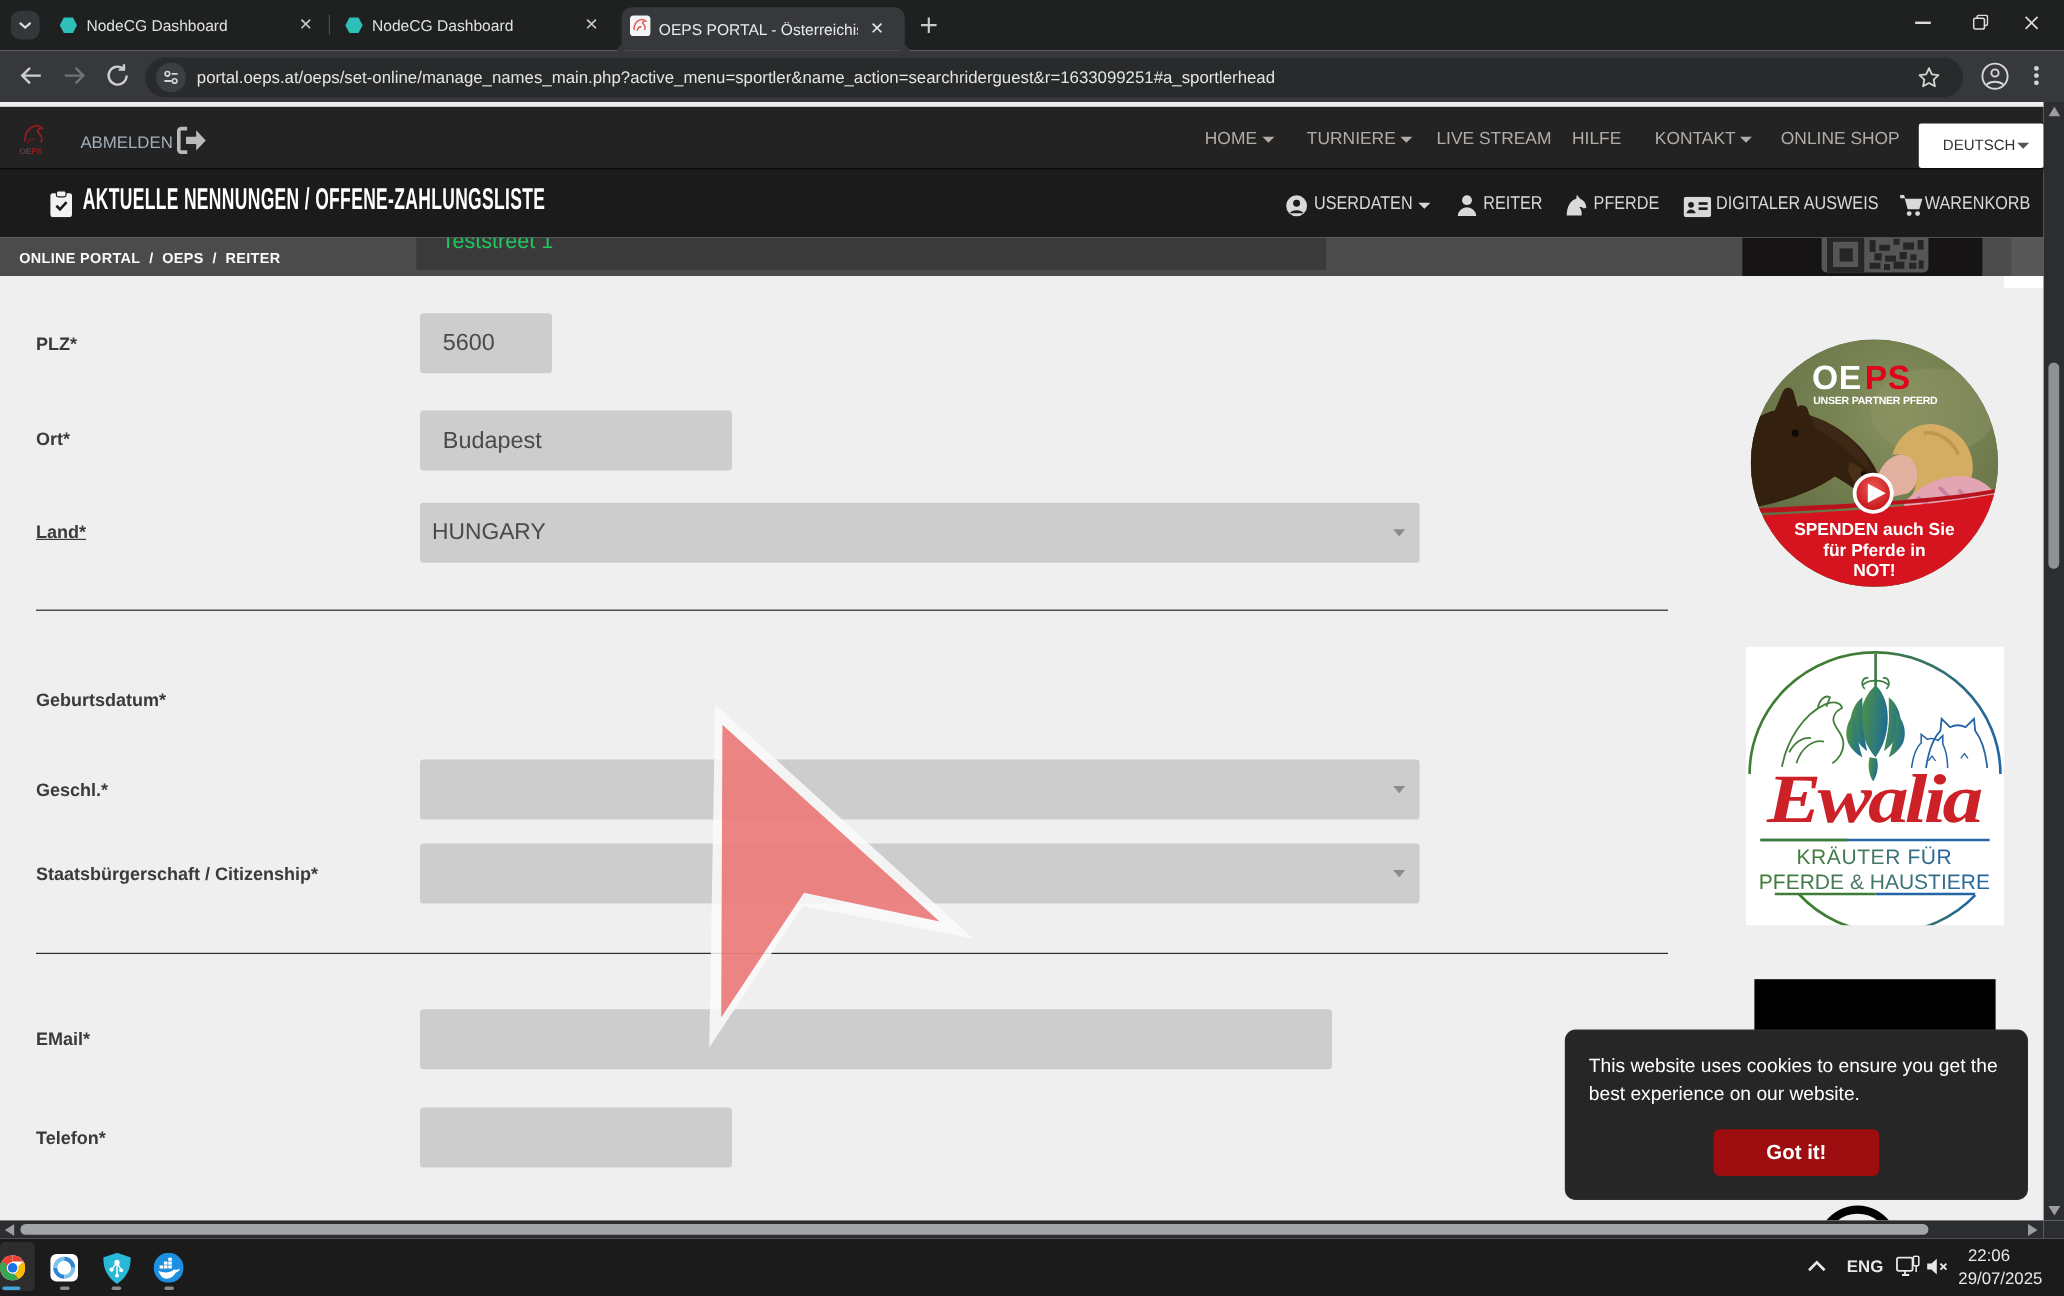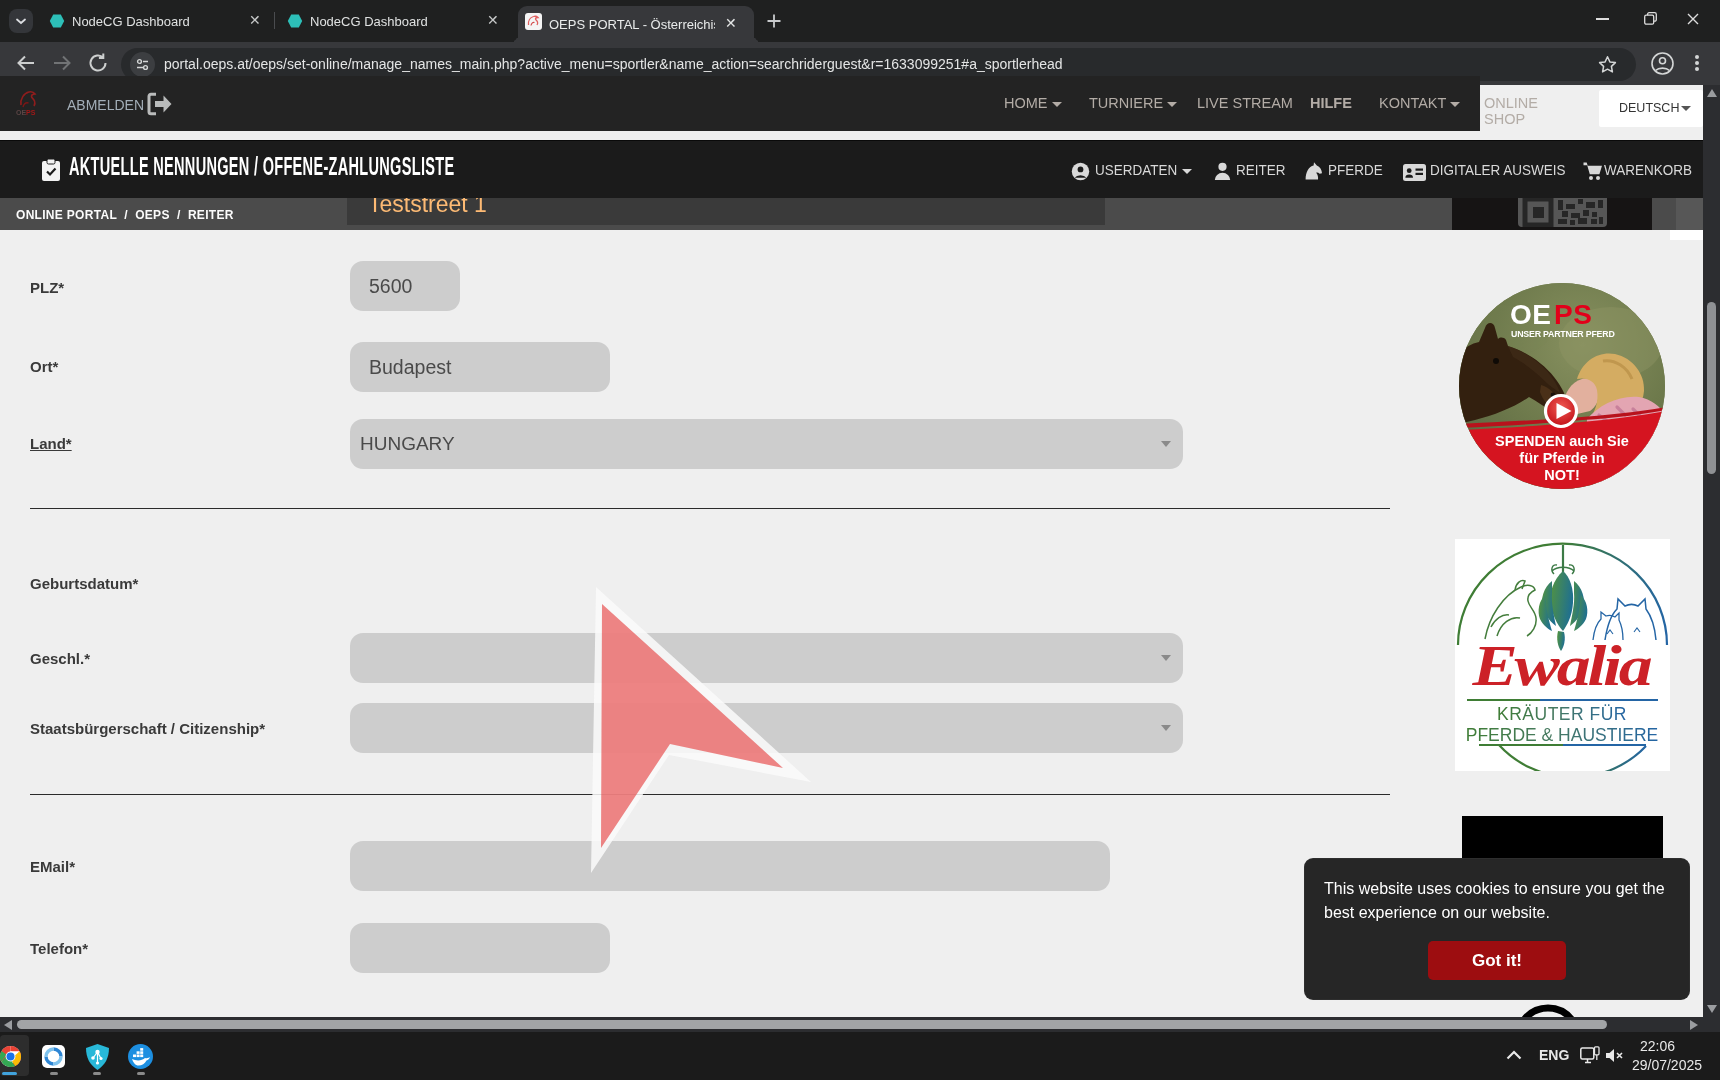--- a/index.html
+++ b/index.html
@@ -10,29 +10,29 @@
 
   
   #tabbar { position:absolute; left:0; top:0; width:1720px; height:42px; background:#1f2020; }
   #toolbar { position:absolute; left:0; top:42px; width:1720px; height:43px; background:#37383b; }
   .tab-title { color:#dfe1e1; font-size:13px; white-space:nowrap; }
   .tabx { color:#c7c9c9; font-size:14px; }
   #activetab { position:absolute; left:518px; top:6px; width:236px; height:36px; background:#37383b; border-radius:9px 9px 0 0; }
   #urlpill { position:absolute; left:121px; top:6px; width:1515px; height:33px; background:#282a2c; border-radius:17px; }
 
   
-  #row1 { position:absolute; left:0; top:76px; width:1480px; height:55px; background:#232323;padding-left:40px; }
+  #row1 { position:absolute; left:0; top:89px; width:1703px; height:55px; background:#232323;padding-left:40px; }
   #row2 { position:absolute; left:0; top:140px; width:1703px; height:58px; background:#1b1b1b; border-top:1px solid #0a0a0a; }
   #band { position:absolute; left:0; top:198px; width:1703px; height:32px; background:#4b4b4b; overflow:hidden; }
   #content { position:absolute; left:0; top:230px; width:1703px; height:787px; background:#efefef; overflow:hidden; }
   .mitem { color:#b3aca6; font-size:14.5px; }
   .r2t { top:20px; color:#d9d9d9; font-size:15.5px; white-space:nowrap; transform:scaleX(0.87); transform-origin:0 50%; }
   .caret { display:inline-block; width:0; height:0; border-left:5px solid transparent; border-right:5px solid transparent; border-top:5px solid #b3aca6; vertical-align:middle; margin-left:4px; }
   .label { position:absolute; left:30px; font-weight:bold; font-size:15px; color:#3a3a3a; }
-  .field { position:absolute; background:#cdcdcd; border-radius:13px; color:#4a4a4a; font-size:19.5px; line-height:50px; padding-left:19px; height:50px; }
+  .field { position:absolute; background:#cdcdcd; border-radius:3px; color:#4a4a4a; font-size:19.5px; line-height:50px; padding-left:19px; height:50px; }
   .sel { padding-left:10px; font-size:19px; }
   .selcaret { position:absolute; right:12px; top:22px; width:0; height:0; border-left:5px solid transparent; border-right:5px solid transparent; border-top:6px solid #8a8a8a; }
   .hr { position:absolute; left:30px; width:1360px; height:0; border-top:1px solid #2b2b2b; }
 
   
   #vscroll { position:absolute; left:1703px; top:85px; width:17px; height:932px; background:#2c2d30; }
   #vthumb { position:absolute; left:4px; top:217px; width:9px; height:172px; background:#8f9194; border-radius:5px; }
   #hscroll { position:absolute; left:0; top:1017px; width:1703px; height:15px; background:#2c2d30; }
   #hthumb { position:absolute; left:17px; top:3px; width:1590px; height:9px; background:#a2a4a6; border-radius:5px; }
   #corner { position:absolute; left:1703px; top:1017px; width:17px; height:15px; background:#2c2d30; }
@@ -131,21 +131,21 @@
         <text x="11" y="26" font-size="7" font-weight="bold" fill="#a01818">PS</text>
     </svg>
     <div class="abs" style="left:67px;top:21px;color:#a3aeb8;font-size:14px;">ABMELDEN</div>
     <svg class="abs" style="left:146px;top:16px;" width="26" height="24" viewBox="0 0 26 24">
       <path d="M10 2.2 H5 a2 2 0 0 0 -2 2 v15.6 a2 2 0 0 0 2 2 h5" stroke="#b9bbbb" stroke-width="3" fill="none"></path>
       <path d="M9 9 h8.5 v-5.5 l8 8.5 -8 8.5 v-5.5 h-8.5 Z" fill="#b9bbbb"></path>
     </svg>
     <div class="abs mitem" style="left:1004px;top:19px;">HOME<span class="caret"></span></div>
     <div class="abs mitem" style="left:1089px;top:19px;">TURNIERE<span class="caret"></span></div>
     <div class="abs mitem" style="left:1197px;top:19px;">LIVE STREAM</div>
-    <div class="abs mitem" style="left:1310px;top:19px;font-weight:bold;">HILFE</div>
+    <div class="abs mitem" style="left:1310px;top:19px;">HILFE</div>
     <div class="abs mitem" style="left:1379px;top:19px;">KONTAKT<span class="caret"></span></div>
     <div class="abs mitem" style="left:1484px;top:19px;">ONLINE SHOP</div>
     <div class="abs" style="left:1599px;top:14px;width:104px;height:37px;background:#ffffff;border-radius:2px;">
       <span style="position:absolute;left:20px;top:11px;font-size:12.5px;color:#333;">DEUTSCH</span>
       <span class="caret" style="border-top-color:#555;position:absolute;right:12px;top:16px;margin:0;"></span>
     </div>
   </div>
   <div id="row2">
     <svg class="abs" style="left:41px;top:18px;" width="20" height="22" viewBox="0 0 20 22">
       <rect x="1" y="2" width="18" height="20" rx="2" fill="#f2f2f2"></rect>
@@ -179,21 +179,21 @@
     <div class="abs r2t" style="left:1430px;">DIGITALER AUSWEIS</div>
     <svg class="abs" style="left:1583px;top:21px;" width="20" height="19" viewBox="0 0 20 19">
         <path d="M0.5 0.5 h3.2 l1 3.2 h14.3 l-2.6 8.6 h-9.6 l-2.6 -9 h-3.7 Z" fill="#d9d9d9"></path>
         <circle cx="8" cy="16" r="2" fill="#d9d9d9"></circle>
         <circle cx="15" cy="16" r="2" fill="#d9d9d9"></circle>
       </svg>
     <div class="abs r2t" style="left:1604px;">WARENKORB</div>
   </div>
   <div id="band">
     <div class="abs" style="left:347px;top:0;width:758px;height:27px;background:#3a3a3a;overflow:hidden;">
-        <div style="position:absolute;left:21px;top:-7px;color:#fdba74;font-size:23px;">Teststreet 1</div>
+        <div style="position:absolute;left:21px;top:-7px;color:#22c55e;font-size:18px;">Teststreet 1</div>
       </div>
     <div class="abs" style="left:32px;top:-1px;font-weight:bold;font-size:14px;color:#222222;margin-top:36px;">Strasse.Nr*</div>
     <div class="abs" style="left:16px;top:10px;color:#fbfbfb;font-size:12px;font-weight:bold;letter-spacing:0.3px;">ONLINE PORTAL&nbsp; /&nbsp; OEPS&nbsp; /&nbsp; REITER</div>
     <div class="abs" style="left:1452px;top:0;width:200px;height:35px;background:#161414;"></div>
     <div class="abs" style="left:1518px;top:0;width:89px;height:29px;background:#565656;border-radius:0 0 4px 4px;">
       <svg width="89" height="29" viewBox="0 0 89 29">
         <g fill="#262626">
           <rect x="7" y="1" width="26" height="26" fill="none" stroke="#262626" stroke-width="5"></rect>
           <rect x="15" y="9" width="11" height="11"></rect>
           <rect x="40" y="2" width="5" height="10"></rect>

